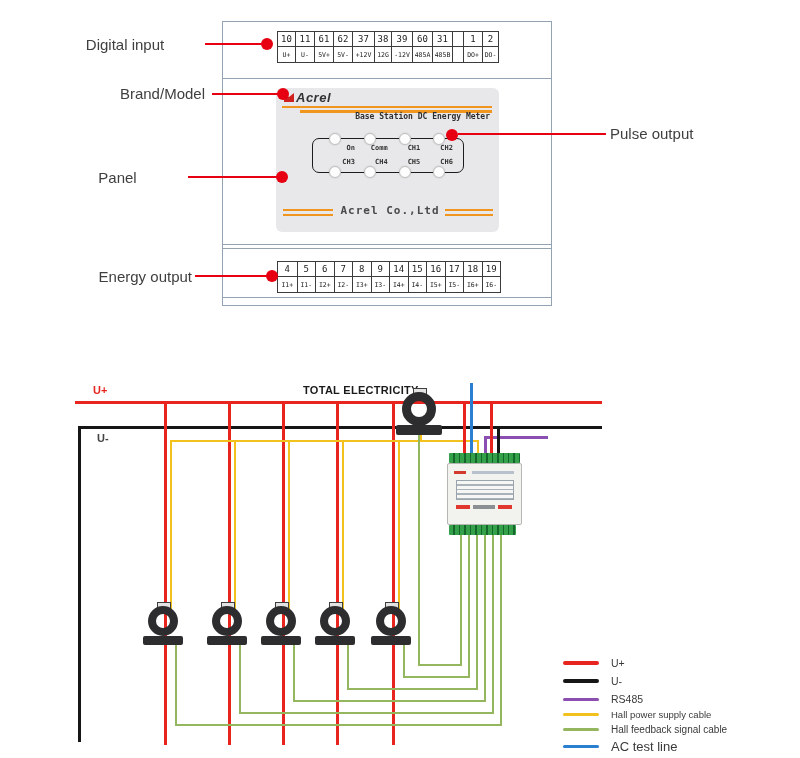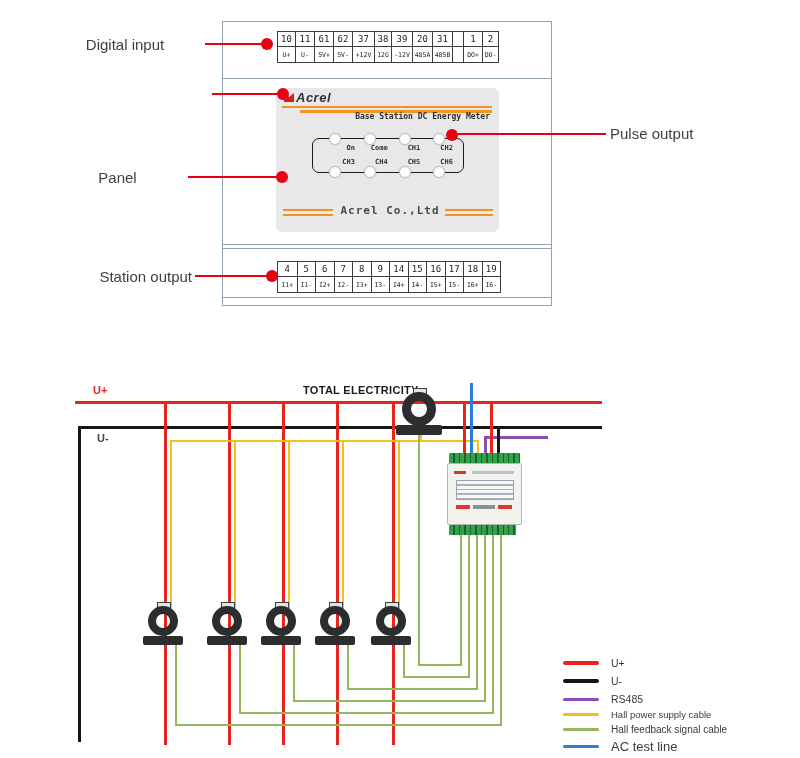--- a/index.html
+++ b/index.html
@@ -82,21 +82,21 @@
   </div>
 
   <div class="tgrid in-grid">
     <span class="tc n">10</span>
     <span class="tc n">11</span>
     <span class="tc n">61</span>
     <span class="tc n">62</span>
     <span class="tc n">37</span>
     <span class="tc n">38</span>
     <span class="tc n">39</span>
-    <span class="tc n">20</span>
+    <span class="tc n">60</span>
     <span class="tc n">31</span>
     <span class="tc n"></span>
     <span class="tc n">1</span>
     <span class="tc n">2</span>
     <span class="tc l">U+</span>
     <span class="tc l">U-</span>
     <span class="tc l">5V+</span>
     <span class="tc l">5V-</span>
     <span class="tc l">+12V</span>
     <span class="tc l">12G</span>
@@ -168,28 +168,29 @@
     <span class="tc l">I5+</span>
     <span class="tc l">I5-</span>
     <span class="tc l">I6+</span>
     <span class="tc l">I6-</span>
   </div>
 
   <div class="call" style="left:55px;top:36px;width:140px;text-align:center">Digital input</div>
   <div class="cline" style="left:205px;top:43px;width:62px"></div>
   <div class="cdot" style="left:261px;top:38px"></div>
 
+  <div class="call" style="left:55px;top:85px;width:150px;text-align:right">Brand/Model</div>
   <div class="cline" style="left:212px;top:93px;width:68px"></div>
   <div class="cdot" style="left:277px;top:88px"></div>
 
   <div class="call" style="left:55px;top:169px;width:125px;text-align:center">Panel</div>
   <div class="cline" style="left:188px;top:176px;width:90px"></div>
   <div class="cdot" style="left:276px;top:171px"></div>
 
-  <div class="call" style="left:45px;top:268px;width:147px;text-align:right">Station output</div>
+  <div class="call" style="left:45px;top:268px;width:147px;text-align:right">Energy output</div>
   <div class="cline" style="left:195px;top:275px;width:73px"></div>
   <div class="cdot" style="left:266px;top:270px"></div>
 
   <div class="cdot" style="left:446px;top:129px"></div>
   <div class="cline" style="left:458px;top:133px;width:148px"></div>
   <div class="call" style="left:610px;top:125px">Pulse output</div>
 
   <div class="wire w-red" style="left:75px;top:401px;width:527px;height:3px"></div>
   <div class="wire w-black" style="left:78px;top:426px;width:524px;height:3px"></div>
   <div class="wire w-black" style="left:78px;top:426px;width:3px;height:316px"></div>

